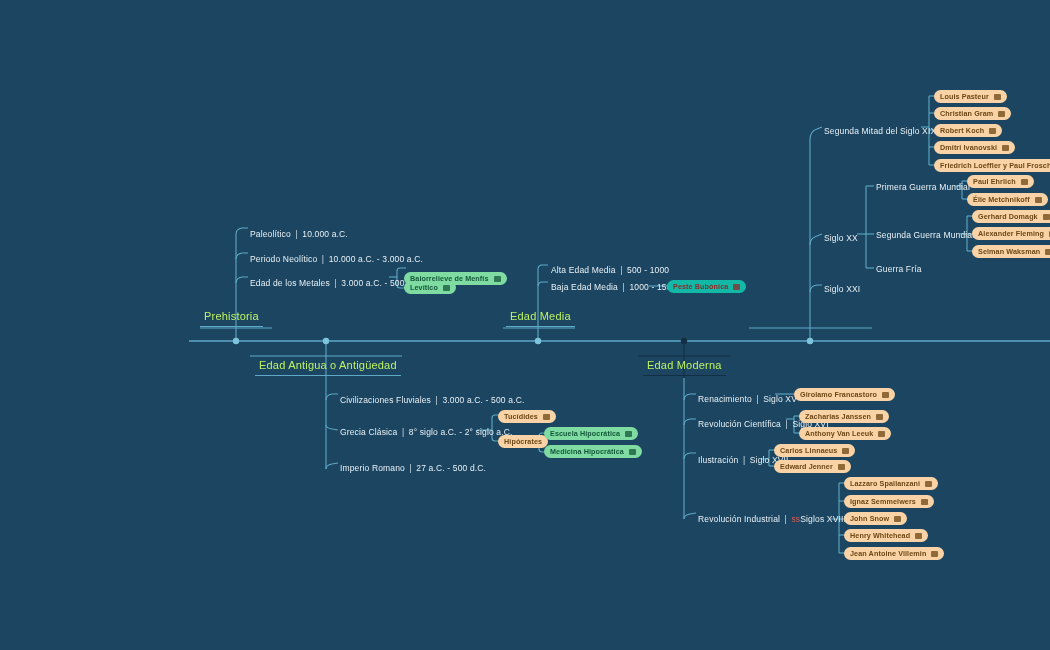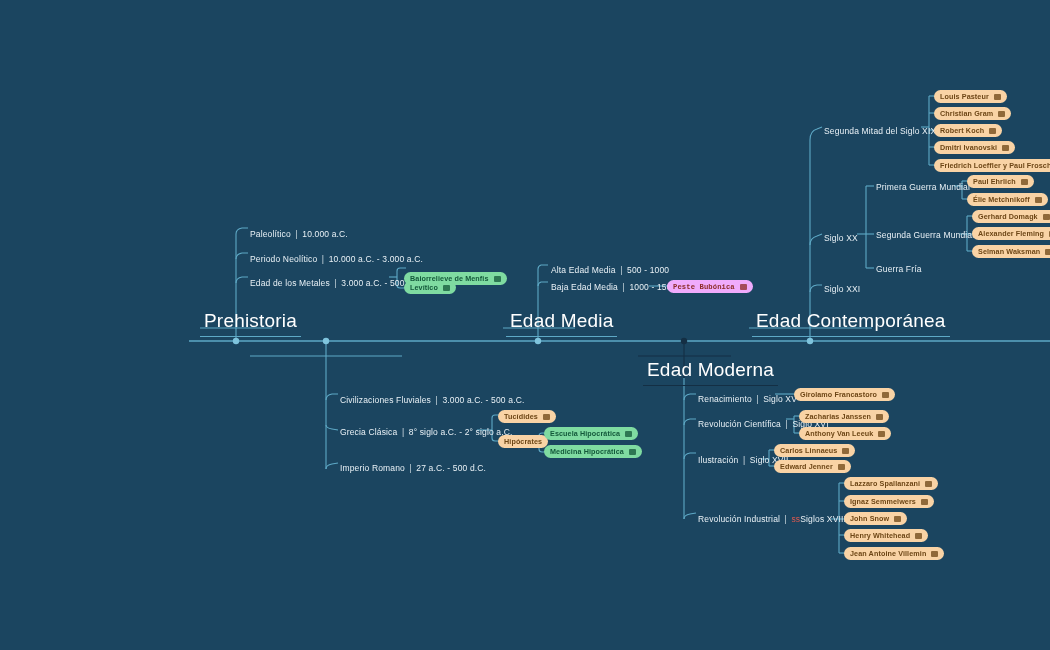--- a/index.html
+++ b/index.html
@@ -27,22 +27,22 @@
   .root-circle span{
     color:#1d3b52;
     font-size:17px;
     line-height:22px;
     letter-spacing:.2px;
   }
 
   
   .era{
     position:absolute;
-    font-size:19px;
-    color:#ffffff;
+    font-size:11px;
+    color:#bef264;
     white-space:nowrap;
     letter-spacing:.2px;
     text-align:right;
   }
   .era .txt{display:block;padding:0 4px 4px 4px;}
 
   
   .leaf{
     position:absolute;
     font-size:8.5px;
@@ -74,21 +74,21 @@
   }
   .pill .ico:after{
     content:"";position:absolute;left:1px;right:1px;top:1.5px;
     height:1px;box-shadow:0 2px 0 0 currentColor;
     background:currentColor;opacity:.55;
   }
   .pill.tan{background:#f9d3a5;color:#6d4616;}
   .pill.tan .ico{background:#6d4616;}
   .pill.green{background:#7fdba1;color:#13583a;}
   .pill.green .ico{background:#13583a;}
-  .pill.pink{background:#f0abfc;color:#8c2b27;font-family:Liberation Mono, monospace;}
+  .pill.pink{background:#14b8a6;color:#8c2b27;}
   .pill.pink .ico{background:#8c2b27;}
 </style>
 </head>
 <body>
 
 <div id="map">
 
   <svg class="wires" viewBox="0 0 1050 650">
     <g fill="none" stroke="#5ea9c6" stroke-width="1.1">
 
@@ -207,32 +207,32 @@
       <circle cx="810" cy="341" r="3.2"></circle>
     </g>
     <circle cx="684" cy="341" r="3.2" fill="#142f44"></circle>
   </svg>
 
 
   <div class="era" style="left:200px;top:310px;">
     <span class="txt">Prehistoria</span>
   <div style="height: 1.2px; width: 100%; background: rgb(94, 169, 198);"></div>
     </div>
+  <div class="era" style="left:255px;top:359px;">
+    <span class="txt">Edad Antigua o Antigüedad</span>
+  <div style="height: 1.2px; width: 100%; background: rgb(94, 169, 198);"></div>
+    </div>
   <div class="era" style="left:506px;top:310px;">
     <span class="txt">Edad Media</span>
   <div style="height: 1.2px; width: 100%; background: rgb(94, 169, 198);"></div>
     </div>
   <div class="era" style="left:643px;top:359px;">
     <span class="txt">Edad Moderna</span>
   <div style="height: 1.2px; width: 100%; background: rgb(20, 47, 68);"></div>
     </div>
-  <div class="era" style="left:752px;top:310px;">
-    <span class="txt">Edad Contemporánea</span>
-  <div style="height: 1.2px; width: 100%; background: rgb(94, 169, 198);"></div>
-    </div>
 
   <div class="leaf" style="left:250px;top:229px;">
     <span>Paleolítico</span><span class="sep">&nbsp;|&nbsp;</span><span>10.000 a.C.</span>
   </div>
   <div class="leaf" style="left:250px;top:254px;">
     <span>Periodo Neolítico</span><span class="sep">&nbsp;|&nbsp;</span><span>10.000 a.C. - 3.000 a.C.</span>
   </div>
   <div class="leaf" style="left:250px;top:278px;">
     <span>Edad de los Metales</span><span class="sep">&nbsp;|&nbsp;</span><span>3.000 a.C. - 500 a.C.</span>
   </div>

